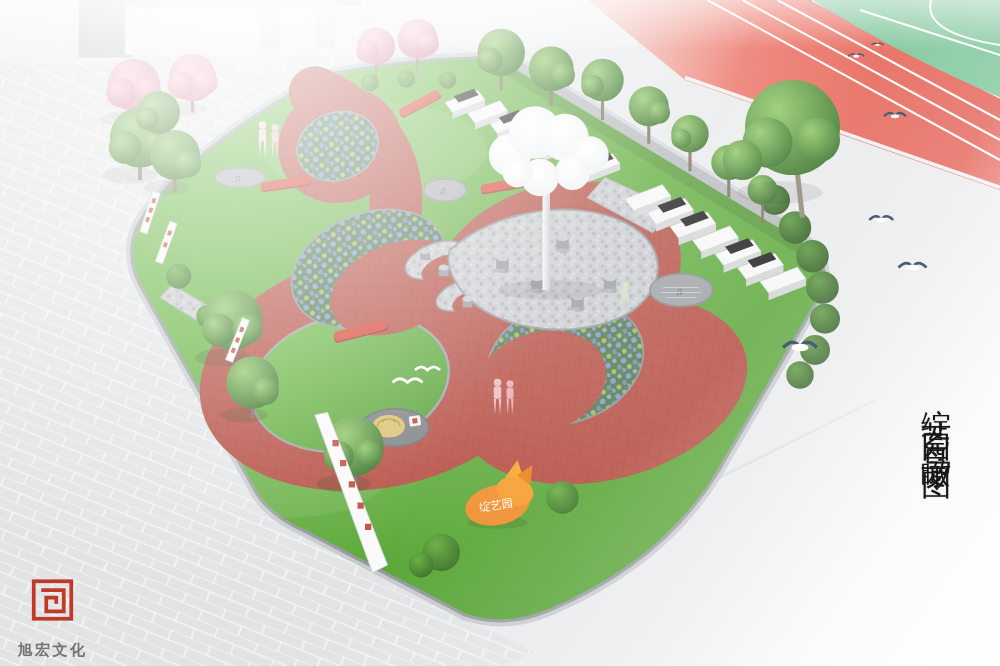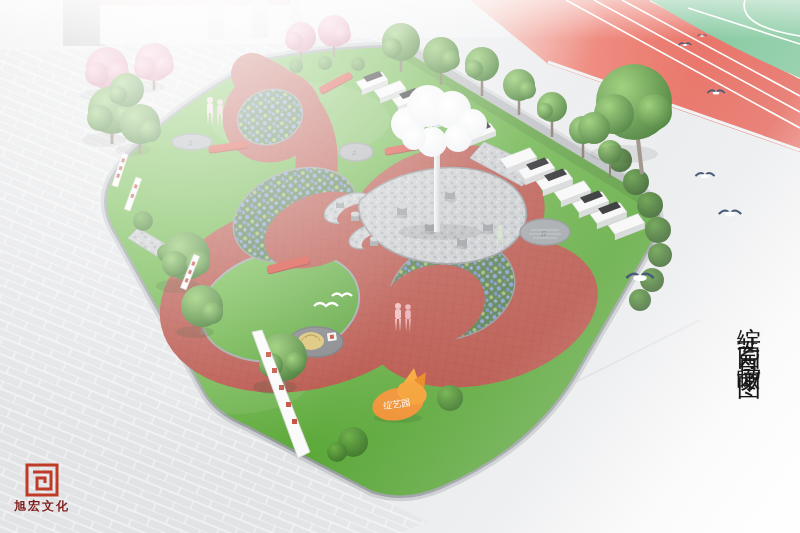--- a/index.html
+++ b/index.html
@@ -6,21 +6,21 @@
   .stage{position:relative;width:800px;height:533px;overflow:hidden;background:#eaebec;font-family:"Liberation Sans",sans-serif}
   .stage svg.scene{position:absolute;left:0;top:0}
   .title-vertical{
     position:absolute;left:733px;top:308px;height:215px;
     writing-mode:vertical-rl;text-orientation:upright;
     font-family:"DejaVu Serif",serif;font-size:24px;letter-spacing:10px;
     color:#161616;text-shadow:0 0 1px rgba(0,0,0,.35);user-select:none}
   .logo{position:absolute;left:14px;top:462px;width:84px;text-align:left}
   .logo .seal{display:block;margin-left:10px}
   .logo-text{font-family:"DejaVu Serif",serif;font-size:12px;font-weight:bold;
-    color:#7f1d1d;letter-spacing:2px;margin-top:0;white-space:nowrap}
+    color:#737373;letter-spacing:2px;margin-top:14px;white-space:nowrap}
 </style>
 </head>
 <body>
 
 <div class="stage">
 <svg class="scene" width="800" height="533" viewBox="0 0 800 533">
   <defs>
     <linearGradient id="lawnGrad" x1="0" y1="0" x2="1" y2="1">
       <stop offset="0" stop-color="#6cbb43"></stop>
       <stop offset="1" stop-color="#4f9c2f"></stop>

